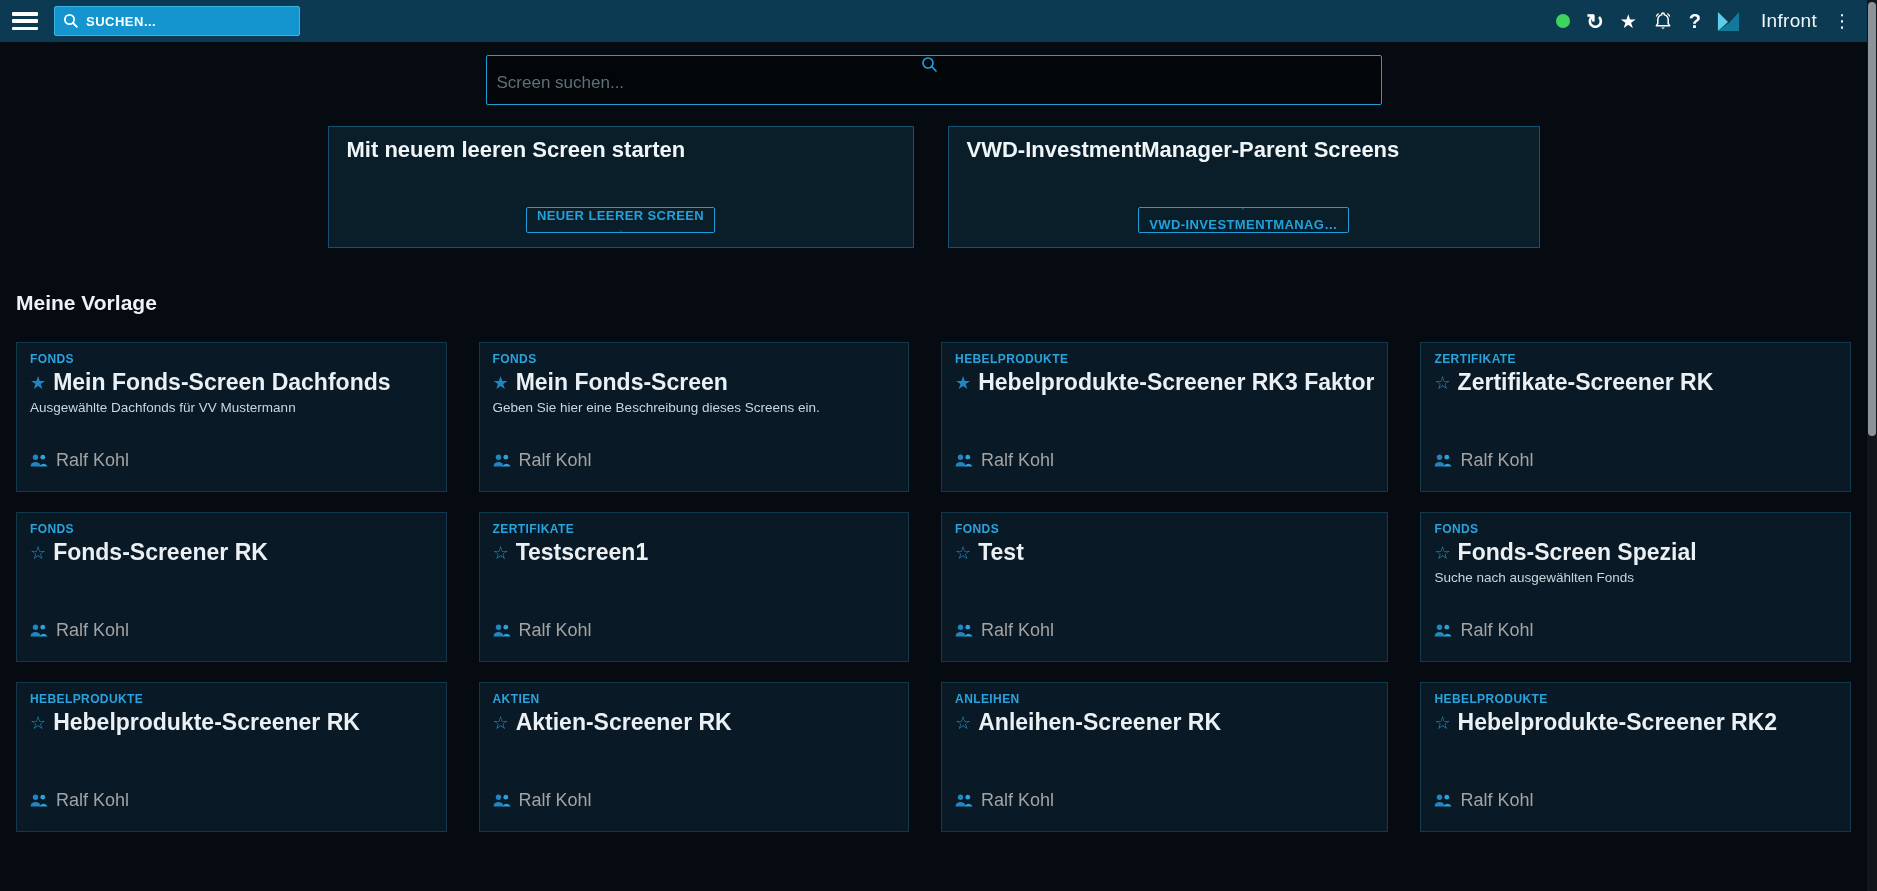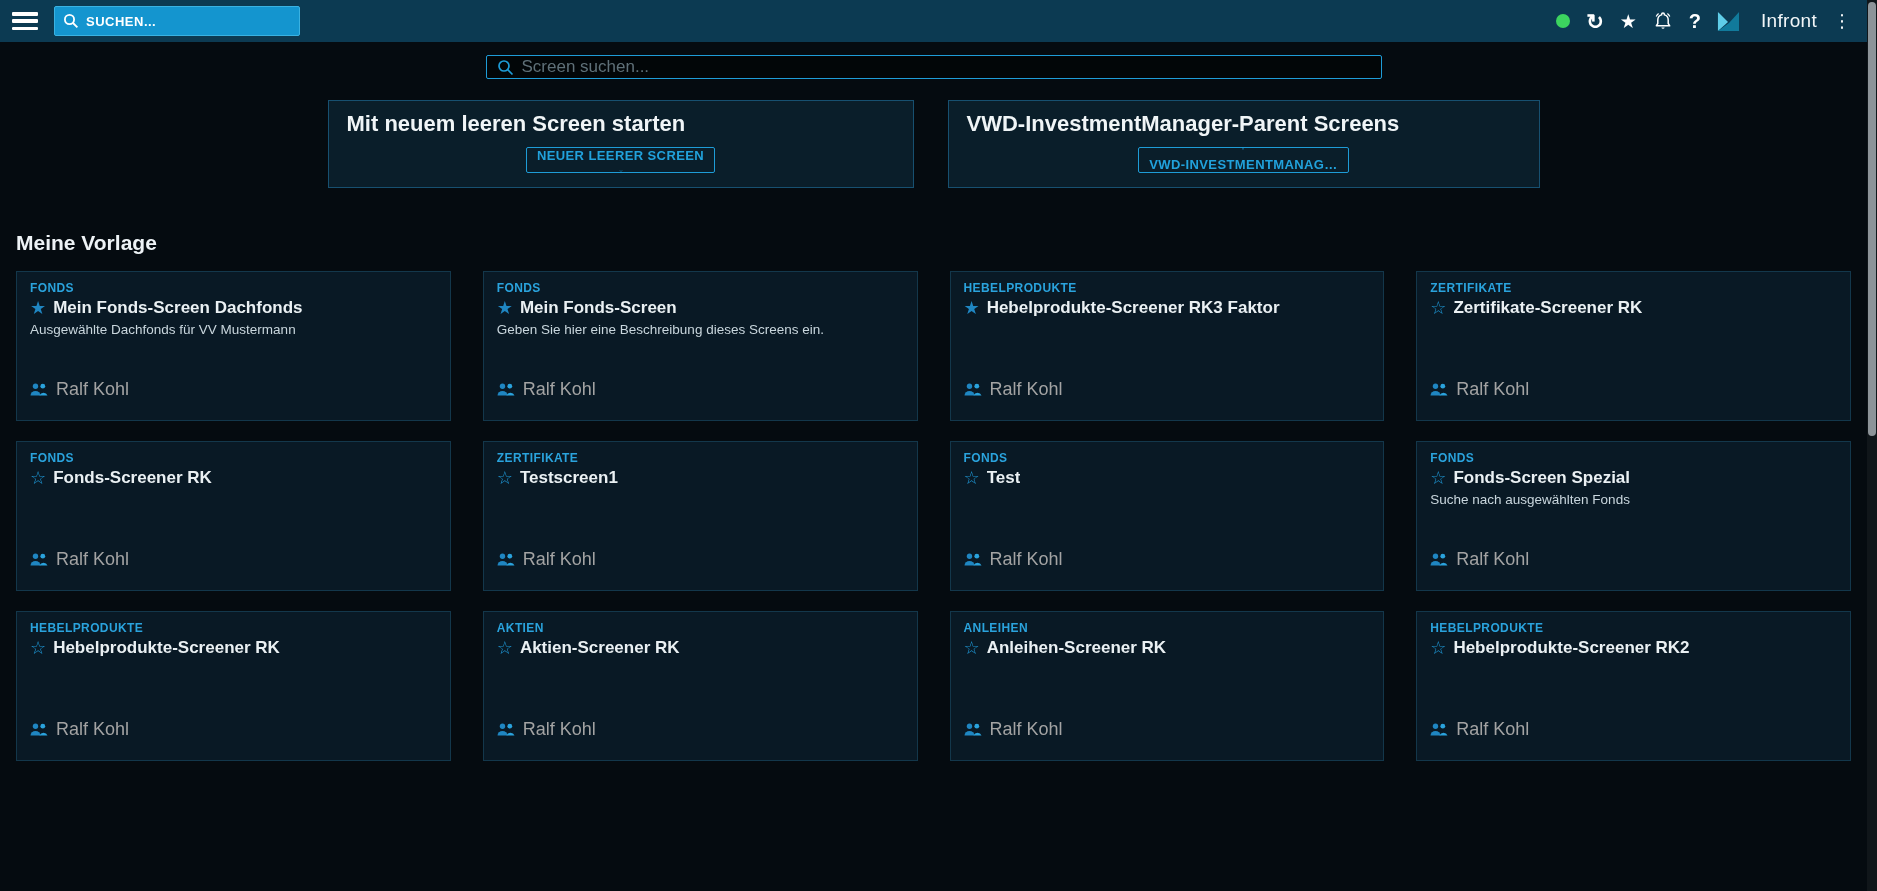--- a/index.html
+++ b/index.html
@@ -49,66 +49,66 @@
 
   .screener-row { display:flex; align-items:center; margin-top:12px; height:30px; }
   .page-title { font-size:19px; letter-spacing:.8px; color:#ccd6dc; font-weight:400; }
   .target-btn {
     margin-left:16px; height:27px; padding:0 8px;
     background:transparent; border:1px solid #1e9cd7; border-radius:2px;
     display:flex; align-items:center; gap:6px; cursor:pointer;
   }
 
   .center-search {
-    width:896px; height:24px; margin:13px auto 0;
+    width:896px; height:50px; margin:13px auto 0;
     border:1px solid #1e9cd7; border-radius:2px; background:#020608;
-    display:flex; align-items:center; padding:0 10px;
+    display:flex; align-items:center; padding:0 10px;flex-direction:column;
   }
   .center-search svg { margin-right:8px; flex:0 0 auto; }
   .center-search input {
     background:transparent; border:none; outline:none; width:100%;
     color:#c7d2d8; font-size:17px; font-family:"Liberation Sans", sans-serif;
   }
   .center-search input::placeholder { color:#5f7078; opacity:1; }
 
   .intro-row { display:flex; justify-content:center; gap:34px; margin-top:21px; }
   .intro-card {
-    height:88px; background:#0a1e2a; border:1px solid #175070;
+    height:122px; background:#0a1e2a; border:1px solid #175070;
     padding:10px 18px 12px; display:flex; flex-direction:column;
   }
   .intro-card.c0 { width:586px; }
   .intro-card.c1 { width:592px; }
   .intro-title { font-size:22px; font-weight:600; color:#f0f5f7; }
   .intro-desc { font-size:14.5px; color:#ccd8de; margin-top:5px; }
   .intro-btn {
     margin:auto auto 2px; height:26px; padding:0 10px;
     background:transparent; border:1px solid #1e9cd7; border-radius:2px;
     display:flex; align-items:center; gap:7px; cursor:pointer;
     color:#21a2dc; font-size:13px; font-weight:bold; letter-spacing:.4px;
     font-family:"Liberation Sans", sans-serif;
     flex-direction:column;
   }
 
   .section-heading { margin-top:43px; font-size:21px; font-weight:600; color:#eef3f6; }
 
   .screens-grid {
-    margin-top:16px;
+    margin-top:27px;
     display:grid; grid-template-columns:repeat(4, 1fr);
     column-gap:32px; row-gap:20px;
   }
   .screen-card {
     height:150px; background:#091925; border:1px solid #13374b;
     padding:9px 13px 20px; display:flex; flex-direction:column; cursor:pointer;
   }
   .card-category { font-size:12px; font-weight:bold; color:#2aa3dd; letter-spacing:.4px; }
   .card-title-row { display:flex; align-items:center; gap:7px; margin-top:3px; }
   .card-star { font-size:18px; line-height:1; cursor:pointer; }
   .star-filled { color:#1f86c2; }
   .star-outline { color:#1e96d4; }
-  .card-title { font-size:17px; font-weight:bold; color:#eaf0f3; white-space:nowrap; overflow:hidden; }
+  .card-title { font-size:23px; font-weight:bold; color:#eaf0f3; white-space:nowrap; overflow:hidden; }
   .card-desc { font-size:13.5px; color:#c9d6dd; margin-top:4px; min-height:16px; }
   .card-footer { margin-top:auto; display:flex; align-items:center; gap:8px; }
   .card-owner { font-size:18px; color:#a3a3a3; }
 
   .accent-stroke { stroke:#1e9cd7; }
 </style>
 </head>
 <body>
 
 <div class="topbar">

